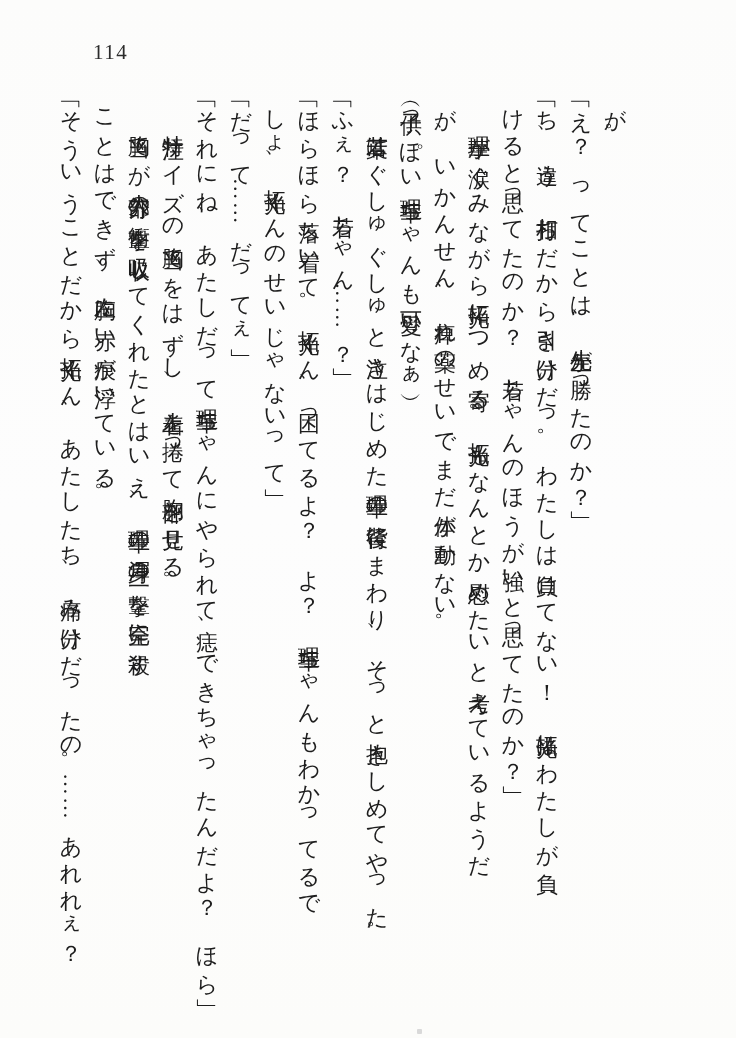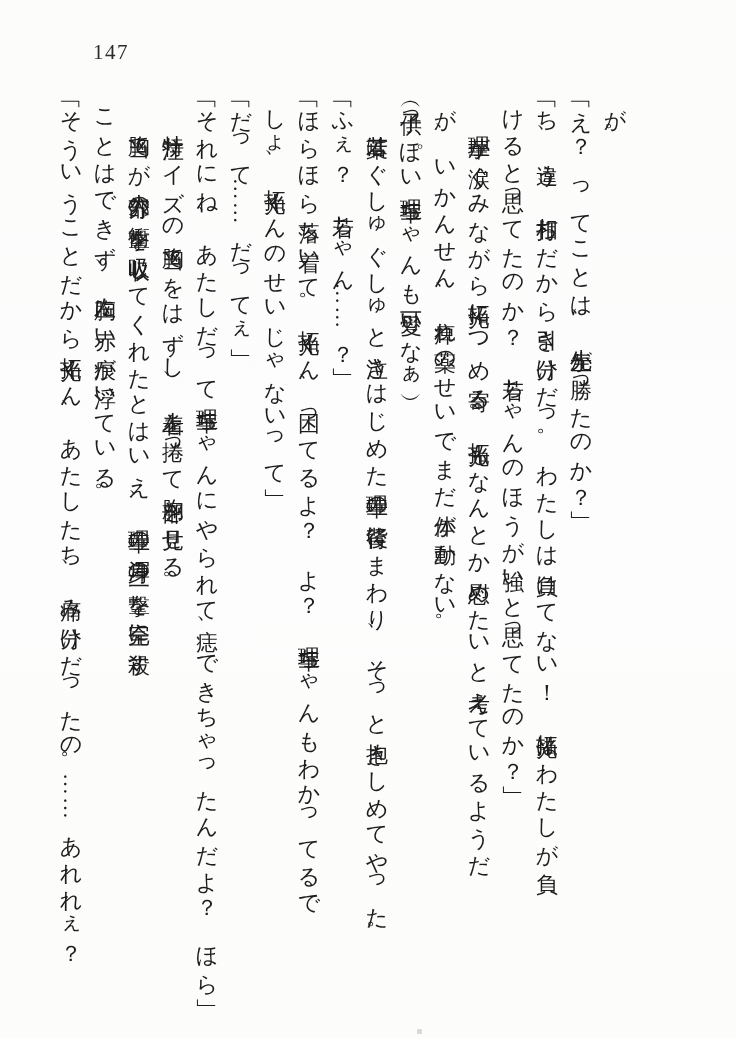--- a/index.html
+++ b/index.html
@@ -53,21 +53,21 @@
     width: 5px;
     height: 5px;
     background: #d9d9d9;
     border-radius: 1px;
   }
 </style>
 </head>
 <body>
 
 <div class="page">
-  <div class="page-number">147</div>
+  <div class="page-number">114</div>
 
   <main class="page-text">
       <p class="tl">が。</p>
       <p class="tl">「え？　ってことは、先生が勝ったのか？」</p>
       <p class="tl">「ち、違う、相打ちだから引き分けだっ。わたしは負けてない！　拓光はわたしが負</p>
       <p class="tl">けると思ってたのか？　若ちゃんのほうが強いと思ってたのか？」</p>
       <p class="tl indent">理華が涙ぐみながら拓光につめ寄る。拓光もなんとか慰めたいと考えているようだ</p>
       <p class="tl">が、いかんせん、痺れ薬のせいでまだ体が動かない。</p>
       <p class="tl">（子供っぽい理華ちゃんも可愛いなぁ）</p>
       <p class="tl indent">若葉はぐしゅぐしゅと泣きはじめた理華の背後にまわり、そっと抱きしめてやった。</p>

